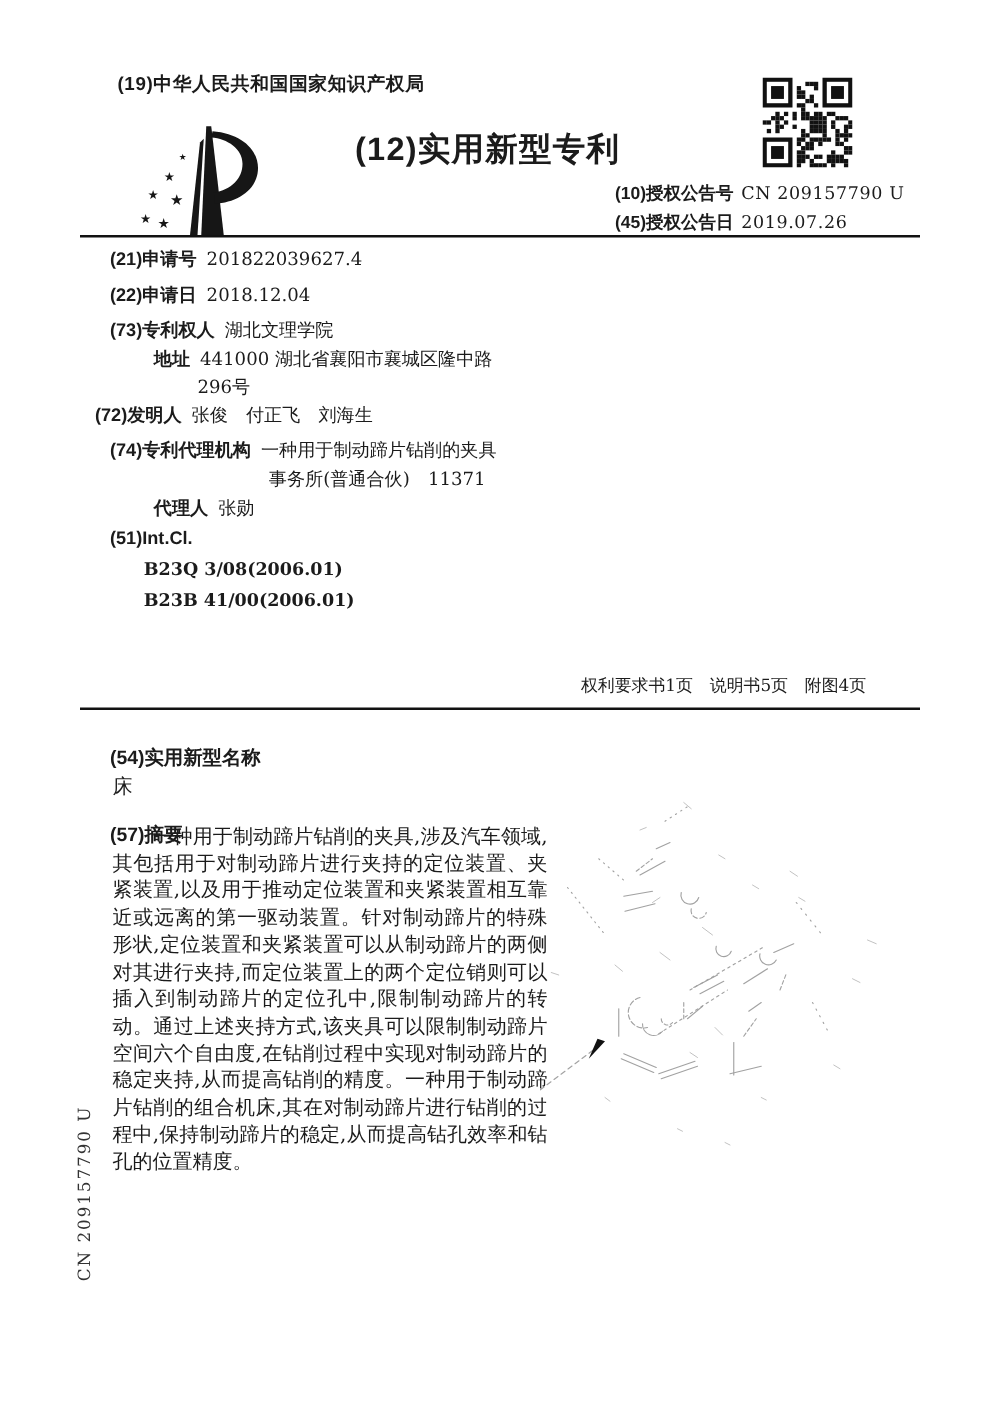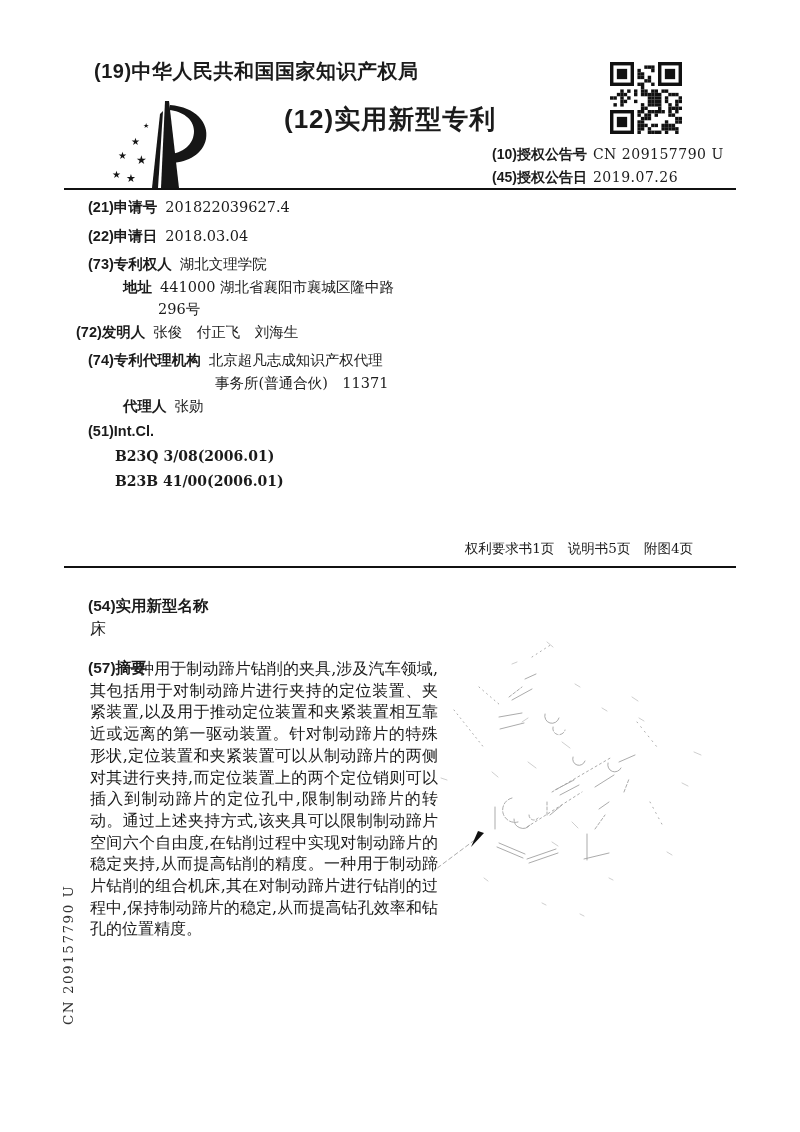--- a/index.html
+++ b/index.html
@@ -1,21 +1,21 @@
 <!DOCTYPE html>
 <html><head>
 <meta charset="utf-8">
 <style>
   html,body{margin:0;padding:0;background:#fff;}
   .page{position:relative;width:800px;height:1132px;background:#fff;color:#1b1b1b;
         font-family:"DejaVu Serif", serif;overflow:hidden;}
   .abs{position:absolute;}
   .lbl{font-family:"Liberation Sans", sans-serif;font-weight:700;}
   .val{font-family:"DejaVu Serif", serif;}
-  .office{left:94px;top:58px;font-size:20px;letter-spacing:.5px;}
+  .office{left:94px;top:58px;font-size:15px;letter-spacing:.5px;}
   .doctype{left:284px;top:102px;font-size:26px;letter-spacing:1px;}
   .pubrow{left:492px;font-size:14px;white-space:nowrap;}
   .pubrow .lbl{font-size:14px;}
   .pubrow .val{margin-left:6px;letter-spacing:.5px;}
   .rule{left:64px;width:672px;height:2px;background:#111;}
   .brow{font-size:14.5px;white-space:nowrap;}
   .brow .val{margin-left:8px;}
   .ipc{font-weight:700;font-size:14px;}
   .pages{right:107px;top:540px;font-size:13.5px;}
   .sechead{font-size:15.5px;margin-top:22px;}
@@ -187,34 +187,34 @@
   <div class="abs pubrow" style="top:169px;">
     <span class="lbl">(45)授权公告日</span><span class="val">2019.07.26</span>
   </div>
 
   <div class="abs rule" style="top:188px;"></div>
 
   <div class="abs brow" style="left:88px;top:198px;">
     <span class="lbl">(21)申请号</span><span class="val">201822039627.4</span>
   </div>
   <div class="abs brow" style="left:88px;top:227px;">
-    <span class="lbl">(22)申请日</span><span class="val">2018.03.04</span>
+    <span class="lbl">(22)申请日</span><span class="val">2018.12.04</span>
   </div>
   <div class="abs brow" style="left:88px;top:255px;">
     <span class="lbl">(73)专利权人</span><span class="val">湖北文理学院</span>
   </div>
   <div class="abs brow" style="left:123px;top:278px;">
     <span class="lbl">地址</span><span class="val">441000 湖北省襄阳市襄城区隆中路</span>
   </div>
   <div class="abs brow val" style="left:158px;top:300px;">296号</div>
   <div class="abs brow" style="left:76px;top:323px;">
     <span class="lbl">(72)发明人</span><span class="val">张俊　付正飞　刘海生</span>
   </div>
   <div class="abs brow" style="left:88px;top:351px;">
-    <span class="lbl">(74)专利代理机构</span><span class="val">北京超凡志成知识产权代理</span>
+    <span class="lbl">(74)专利代理机构</span><span class="val">一种用于制动蹄片钻削的夹具</span>
   </div>
   <div class="abs brow val" style="left:215px;top:374px;">事务所(普通合伙)　11371</div>
   <div class="abs brow" style="left:123px;top:397px;">
     <span class="lbl">代理人</span><span class="val">张勋</span>
   </div>
   <div class="abs brow lbl" style="left:88px;top:423px;">(51)Int.Cl.</div>
   <div class="abs ipc" style="left:115px;top:448px;">B23Q 3/08(2006.01)</div>
   <div class="abs ipc" style="left:115px;top:473px;">B23B 41/00(2006.01)</div>
 
   <div class="abs pages">权利要求书1页　说明书5页　附图4页</div>

